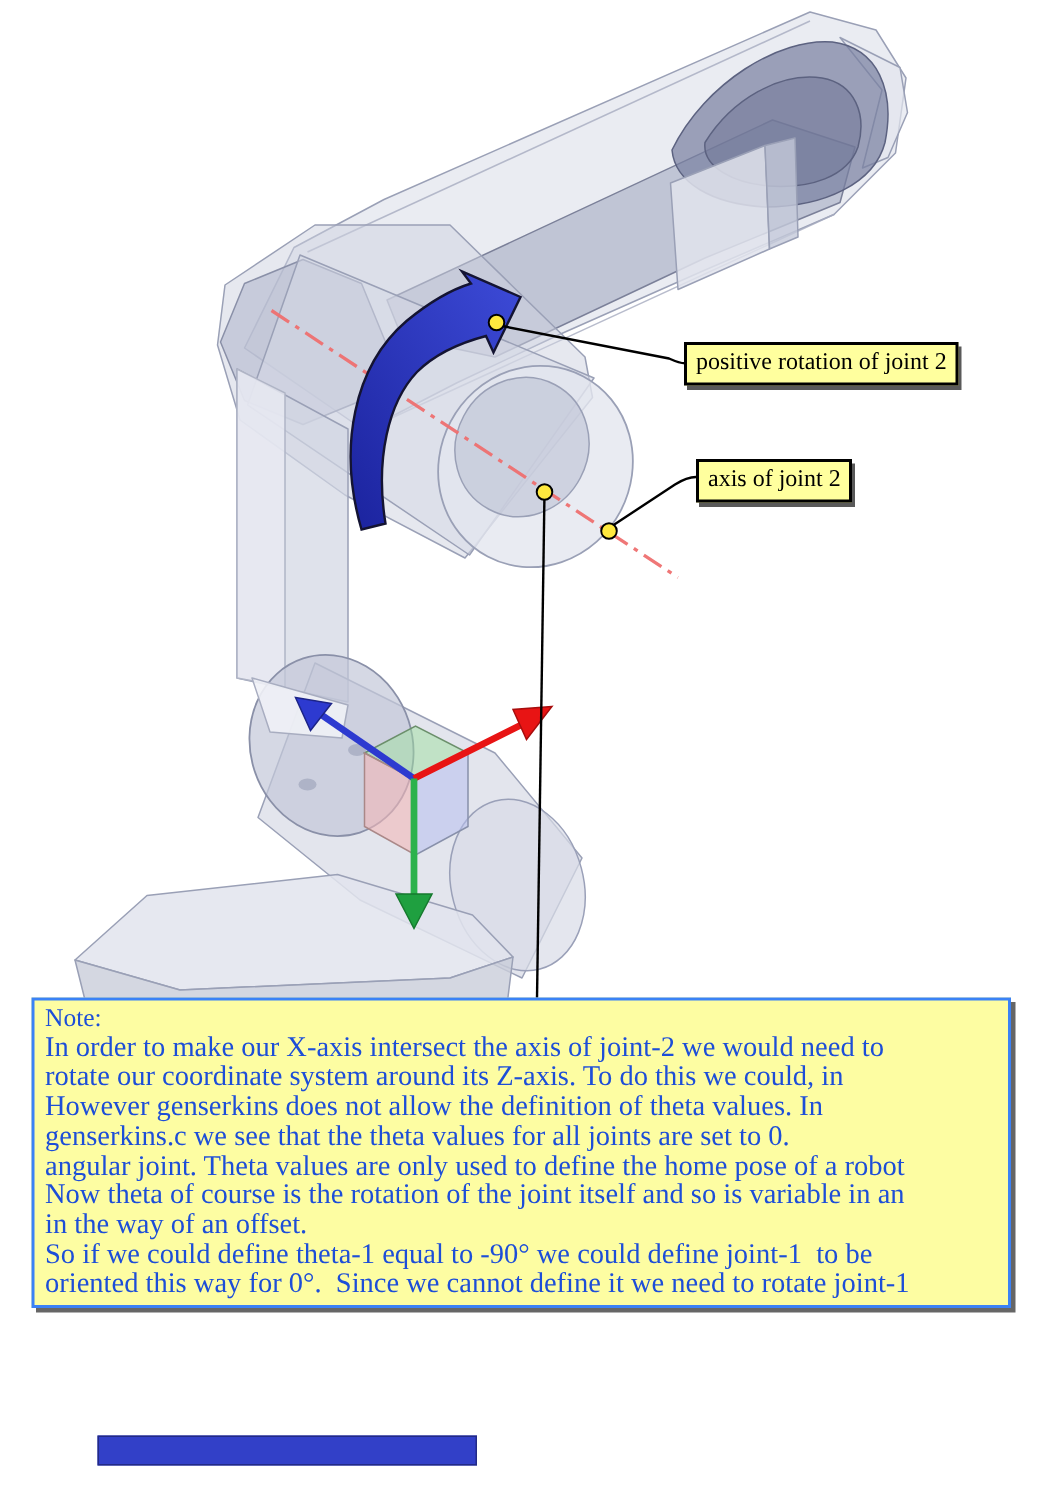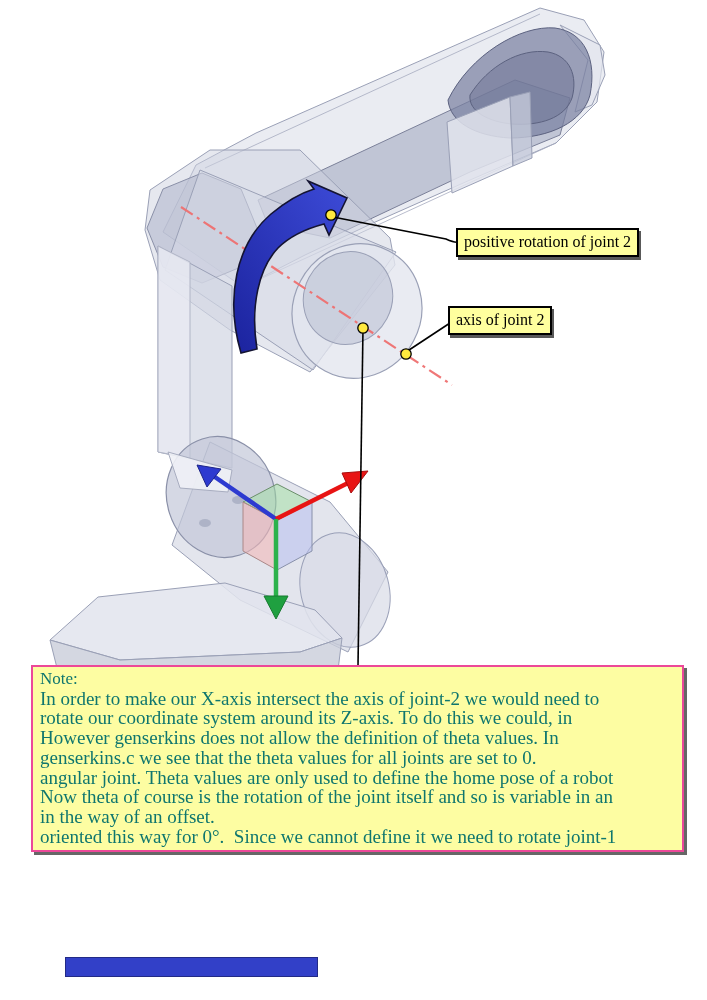--- a/index.html
+++ b/index.html
@@ -11,28 +11,28 @@
   .callout{
     position:absolute;
     background:#ffff9e;
     border:2px solid #000000;
     box-shadow:2px 3px 0 rgba(0,0,0,0.65);
     font-size:16px;line-height:20px;color:#000;
     padding:2px 6px 3px 6px;
     white-space:nowrap;
   }
   .callout-rotation{left:456px;top:228px;}
-  .callout-axis{left:448px;top:306px;}
+  .callout-axis{left:464px;top:306px;}
   .note-box{
-    position:absolute;left:31px;top:665px;width:636px;
+    position:absolute;left:21px;top:665px;width:636px;
     background:#fdfda2;
-    border:2px solid #ec4899;
+    border:2px solid #3b82f6;
     box-shadow:3px 3px 0 rgba(0,0,0,0.6);
     padding:2px 6px 4px 7px;
-    color:#0f766e;
+    color:#1d4ed8;
   }
   .note-title{font-size:17px;line-height:19.7px;white-space:pre-wrap;}
   .note-line{font-size:19px;line-height:19.7px;white-space:pre-wrap;}
   .bottom-bar{
     position:absolute;left:65px;top:957px;width:253px;height:20px;
     background:#3240c8;border:1px solid #222a86;box-sizing:border-box;
   }
 </style>
 </head>
 <body>
@@ -143,19 +143,20 @@
   <div class="note-box">
     <div class="note-title">Note:</div>
     <div>
         <div class="note-line">In order to make our X-axis intersect the axis of joint-2 we would need to</div>
         <div class="note-line">rotate our coordinate system around its Z-axis. To do this we could, in</div>
         <div class="note-line">However genserkins does not allow the definition of theta values. In</div>
         <div class="note-line">genserkins.c we see that the theta values for all joints are set to 0.</div>
         <div class="note-line">angular joint. Theta values are only used to define the home pose of a robot</div>
         <div class="note-line">Now theta of course is the rotation of the joint itself and so is variable in an</div>
         <div class="note-line">in the way of an offset.</div>
+        <div class="note-line">So if we could define theta-1 equal to -90° we could define joint-1  to be</div>
         <div class="note-line">oriented this way for 0°.  Since we cannot define it we need to rotate joint-1</div>
       </div>
   </div>
 
   <div class="bottom-bar"></div>
 
 </div>
 
 </body></html>

